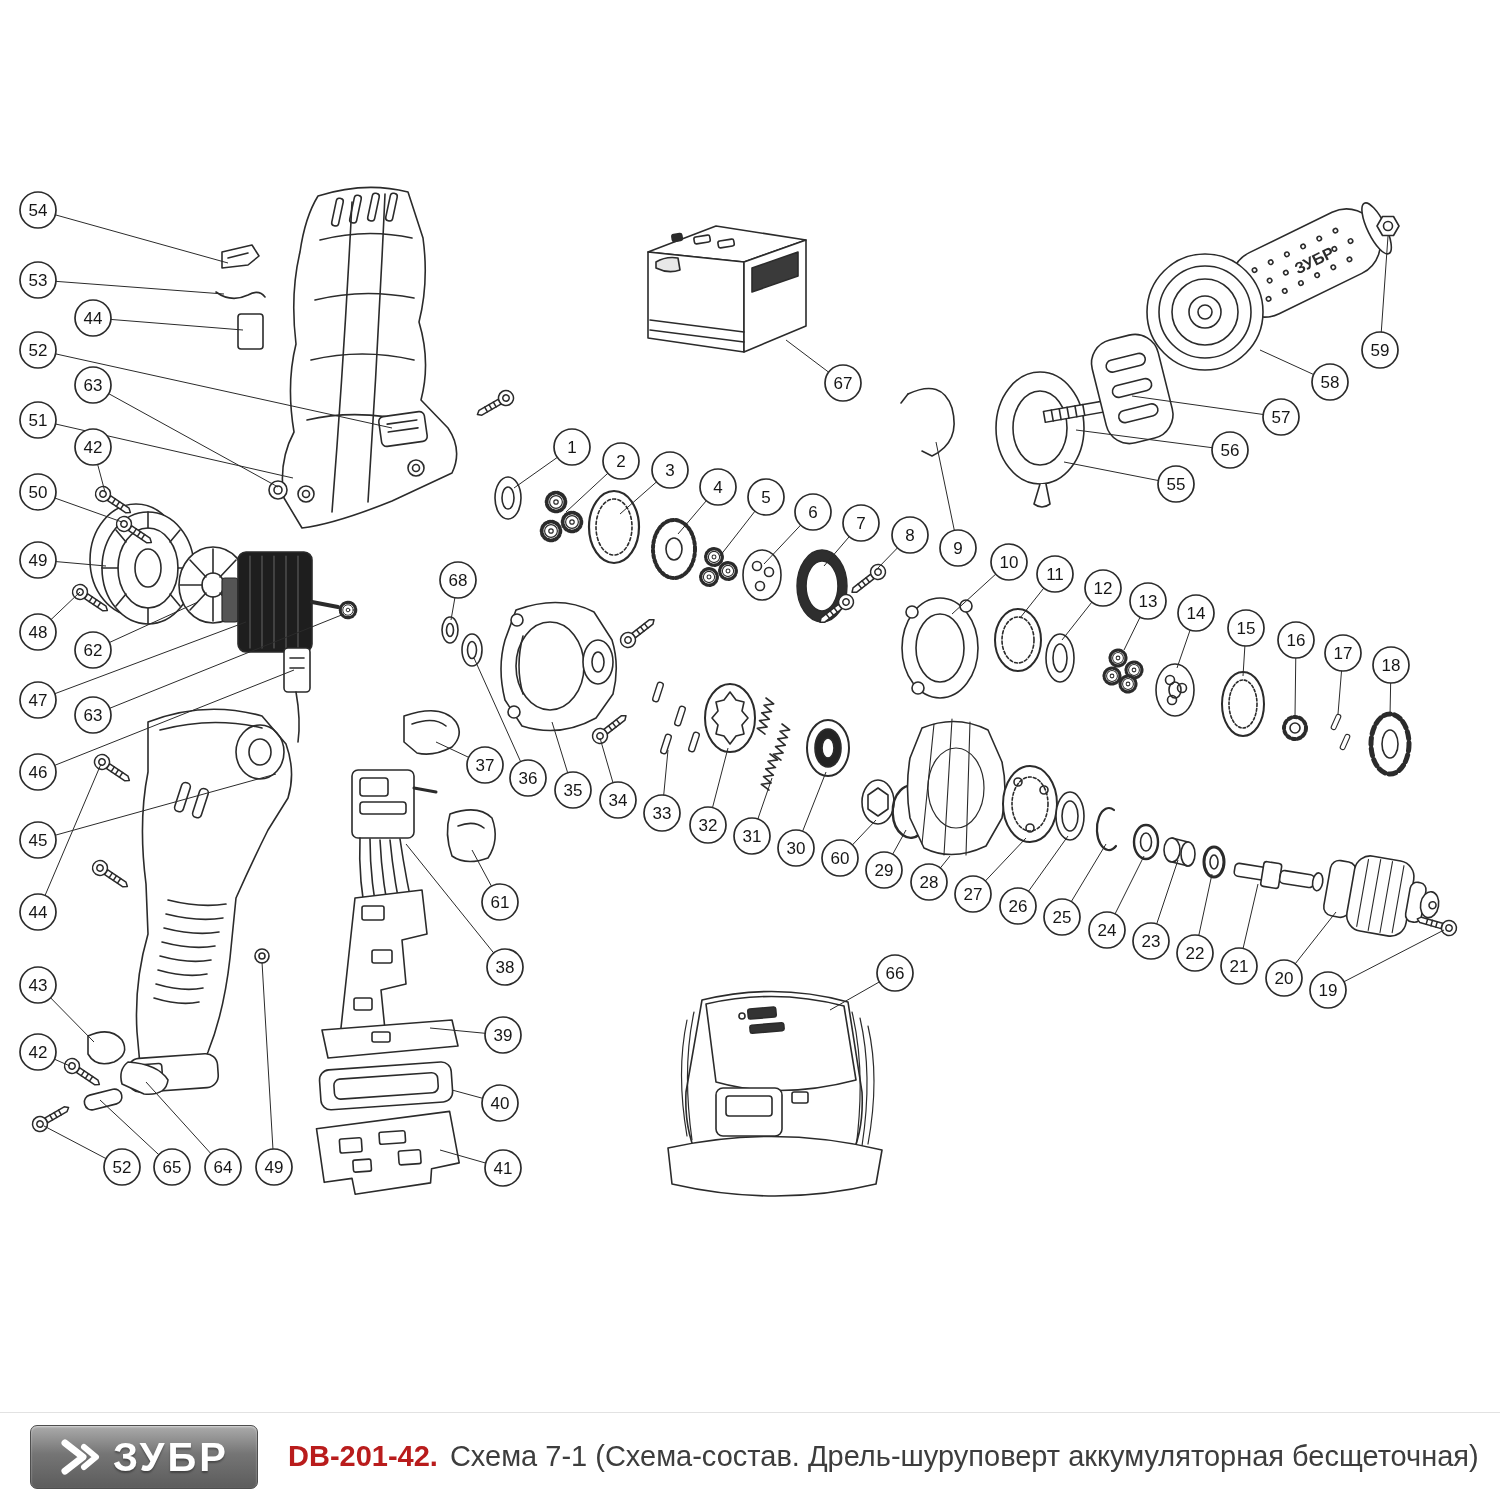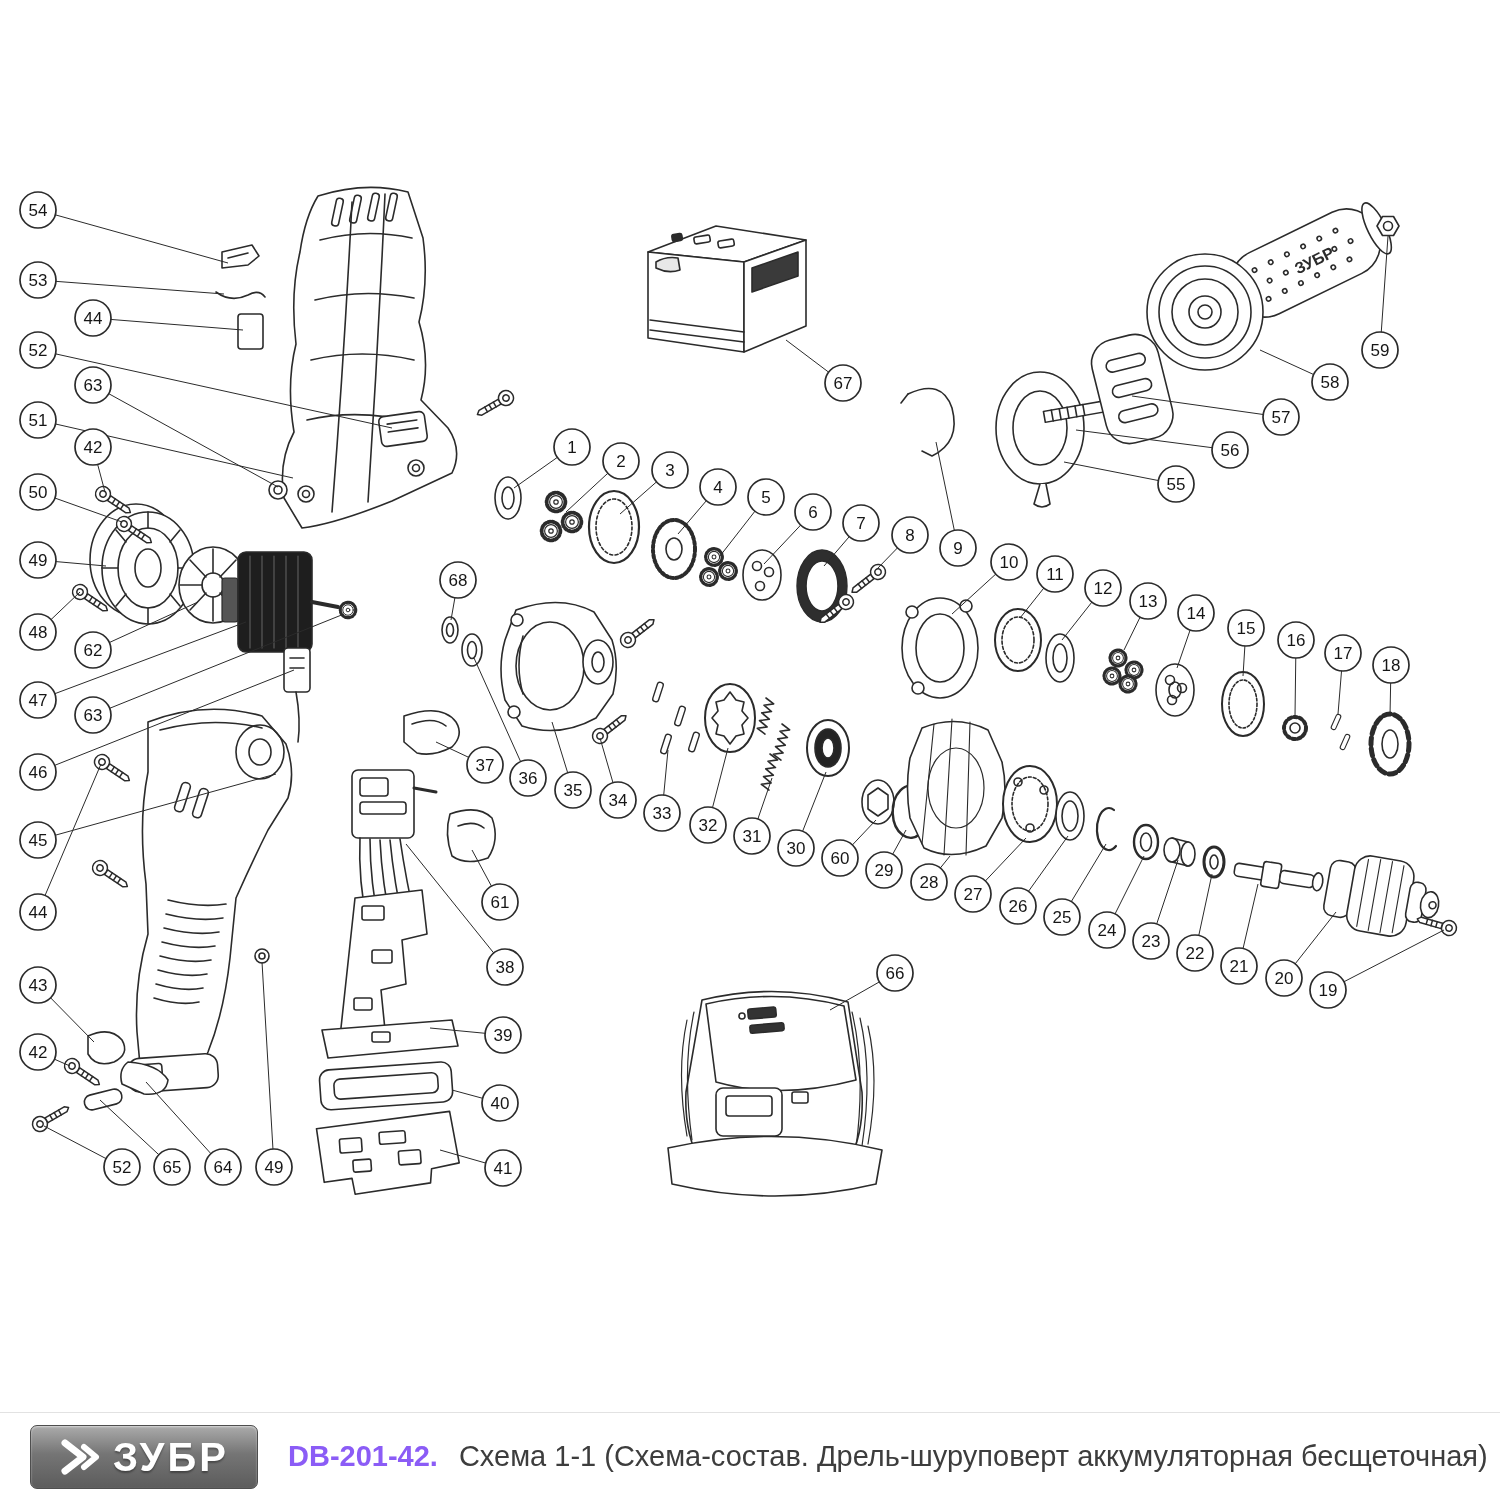--- a/index.html
+++ b/index.html
@@ -11,21 +11,21 @@
   .callout-text{font-size:17px;font-family:"Liberation Sans",sans-serif;fill:#161616;text-anchor:middle;}
   .footer{position:absolute;left:0;right:0;bottom:0;height:88px;display:flex;align-items:center;
           gap:30px;padding:0 30px;box-sizing:border-box;background:#fff;border-top:1px solid #e2e2e2;}
   .logo{width:226px;height:62px;flex:0 0 auto;border-radius:7px;
         background:linear-gradient(#ababab,#757575 45%,#5c5c5c);
         border:1px solid #4e4e4e;box-shadow:inset 0 1px 2px rgba(255,255,255,.55);
         display:flex;align-items:center;justify-content:center;gap:10px;}
   .logo-text{color:#fff;font-weight:bold;font-size:40px;letter-spacing:3px;
              text-shadow:0 2px 2px rgba(0,0,0,.35);line-height:1;}
   .title{font-size:29px;color:#3d3d3d;white-space:nowrap;}
-  .model{font-weight:bold;color:#8b5cf6;margin-right:21px;}
+  .model{font-weight:bold;color:#b91c1c;margin-right:12px;}
 </style>
 </head>
 <body>
 
 <div class="page">
 
 <svg id="diagram-svg" viewBox="0 0 1500 1412" xmlns="http://www.w3.org/2000/svg">
   <defs>
     <g id="d-screw" fill="#fff" stroke="#2b2b2b" stroke-width="1.5" stroke-linejoin="round">
       <circle r="7.5"></circle>
@@ -841,17 +841,17 @@
 
 <div class="footer">
   <div class="logo">
     <svg width="44" height="40" viewBox="0 0 44 40">
       <path d="M6,6 L24,20 L6,34" fill="none" stroke="#fff" stroke-width="7" stroke-linecap="round" stroke-linejoin="round"></path>
       <path d="M25,10 L37,20 L25,30" fill="none" stroke="#fff" stroke-width="6" stroke-linecap="round" stroke-linejoin="round"></path>
     </svg>
     <span class="logo-text">ЗУБР</span>
   </div>
   <div class="title">
-    <span class="model">DB-201-42.</span><span class="scheme">Схема 1-1 (Схема-состав. Дрель-шуруповерт аккумуляторная бесщеточная)</span>
+    <span class="model">DB-201-42.</span><span class="scheme">Схема 7-1 (Схема-состав. Дрель-шуруповерт аккумуляторная бесщеточная)</span>
   </div>
 </div>
 
 </div>
 
 </body></html>

